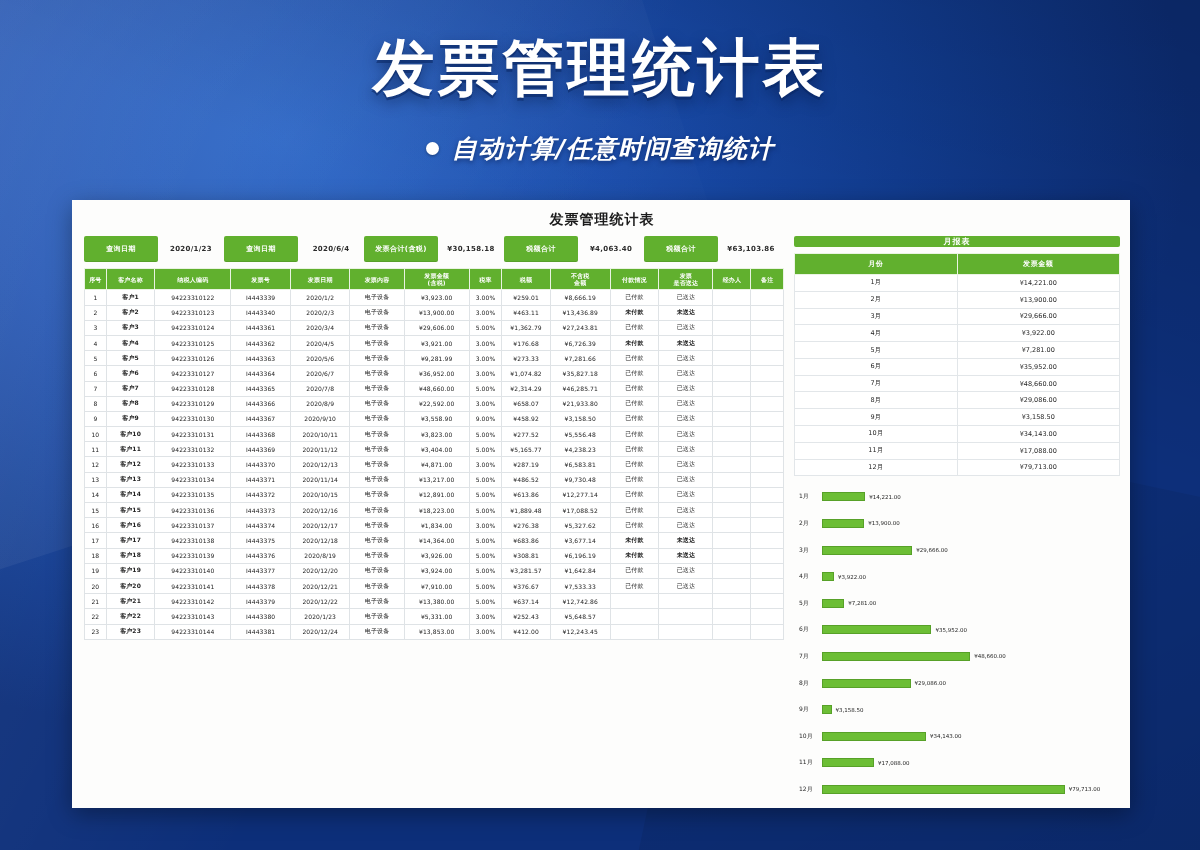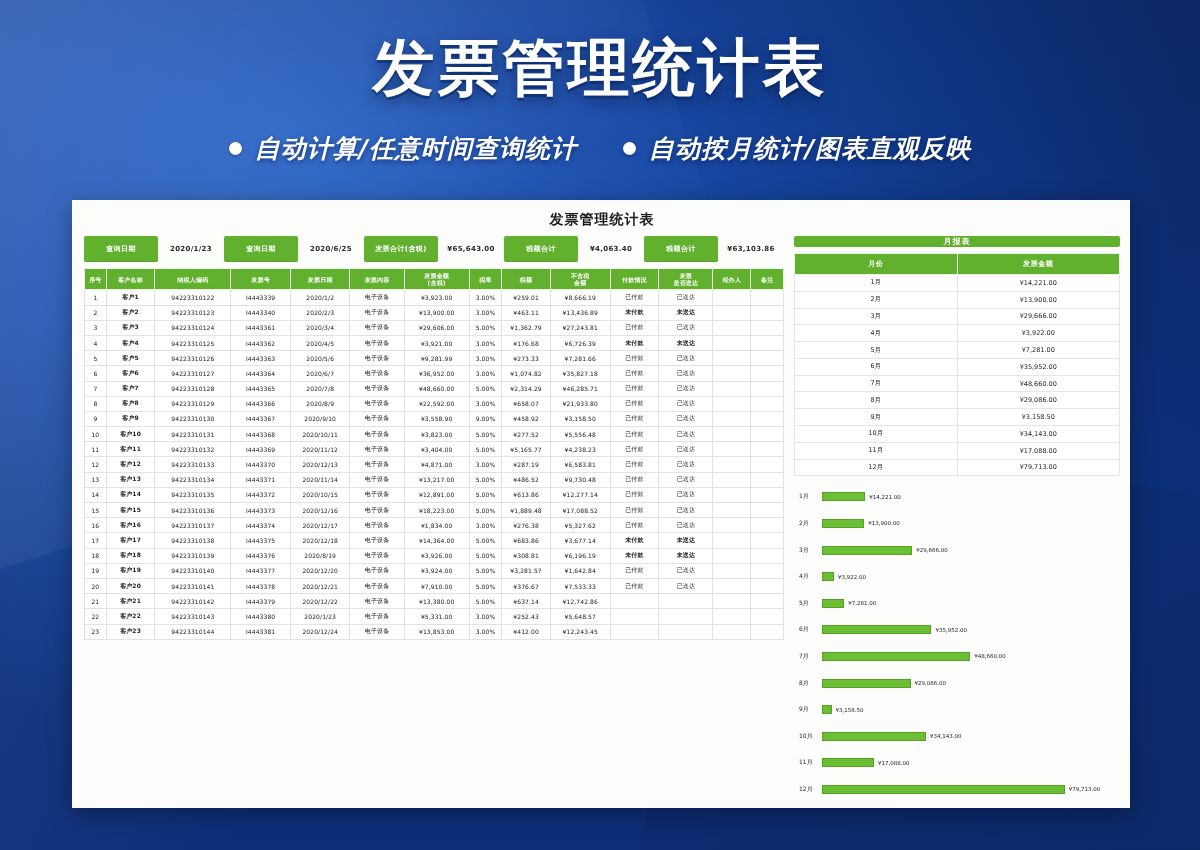--- a/index.html
+++ b/index.html
@@ -229,47 +229,43 @@
 
 <div class="backdrop"></div>
 
 <div class="header">
   <div class="page-title">发票管理统计表</div>
   <div class="subtitle-row">
     <div class="subtitle-item">
       <span class="bullet-dot"></span>
       <span class="subtitle-text">自动计算/任意时间查询统计</span>
     </div>
-    <div class="subtitle-item">
-      <span class="bullet-dot"></span>
-      <span class="subtitle-text">自动按月统计/图表直观反映</span>
-    </div>
   </div>
 </div>
 
 <div class="sheet">
   <div class="sheet-title">发票管理统计表</div>
 
   <div class="sheet-body">
 
     <div class="left-pane">
       <div class="summary-bar" id="summary-bar">
           <div class="chip chip-w1">
             <div>查询日期</div>
           </div>
           <div class="sum-val">2020/1/23</div>
           <div class="chip chip-w1">
             <div>查询日期</div>
           </div>
-          <div class="sum-val">2020/6/25</div>
+          <div class="sum-val">2020/6/4</div>
           <div class="chip chip-w1">
             <div>发票合计</div>
             <div>(含税)</div>
           </div>
-          <div class="sum-val">¥65,643.00</div>
+          <div class="sum-val">¥30,158.18</div>
           <div class="chip chip-w1">
             <div>税额合计</div>
           </div>
           <div class="sum-val">¥4,063.40</div>
           <div class="chip chip-w1">
             <div>税额合计</div>
           </div>
           <div class="sum-val">¥63,103.86</div>
         </div>
       <table class="tbl">

